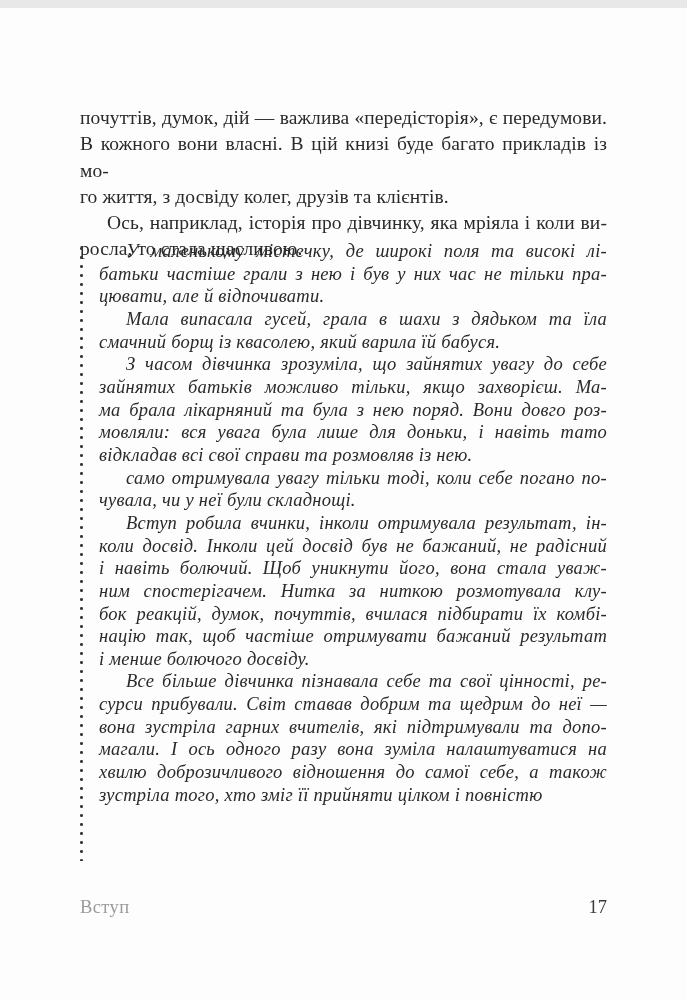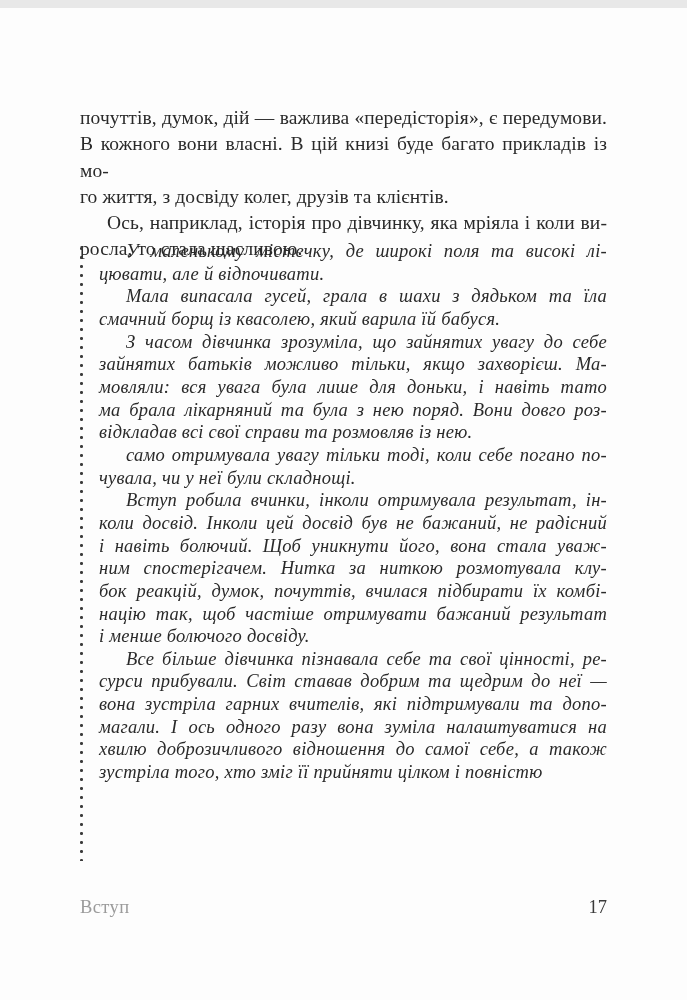--- a/index.html
+++ b/index.html
@@ -95,31 +95,32 @@
         <div class="line">Ось, наприклад, історія про дівчинку, яка мріяла і коли ви-</div>
         <div class="line lastline">росла, то стала щасливою.</div>
       </div>
     </div>
 
   <div class="dotted-line"></div>
 
   <div class="quote">
       <div class="para indent">
         <div class="line">У маленькому містечку, де широкі поля та високі лі-</div>
+        <div class="line">батьки частіше грали з нею і був у них час не тільки пра-</div>
         <div class="line lastline">цювати, але й відпочивати.</div>
       </div>
       <div class="para indent">
         <div class="line">Мала випасала гусей, грала в шахи з дядьком та їла</div>
         <div class="line lastline">смачний борщ із квасолею, який варила їй бабуся.</div>
       </div>
       <div class="para indent">
         <div class="line">З часом дівчинка зрозуміла, що зайнятих увагу до себе</div>
         <div class="line">зайнятих батьків можливо тільки, якщо захворієш. Ма-</div>
+        <div class="line">ма брала лікарняний та була з нею поряд. Вони довго роз-</div>
         <div class="line">мовляли: вся увага була лише для доньки, і навіть тато</div>
-        <div class="line">ма брала лікарняний та була з нею поряд. Вони довго роз-</div>
         <div class="line lastline">відкладав всі свої справи та розмовляв із нею.</div>
       </div>
       <div class="para indent">
         <div class="line">само отримувала увагу тільки тоді, коли себе погано по-</div>
         <div class="line lastline">чувала, чи у неї були складнощі.</div>
       </div>
       <div class="para indent">
         <div class="line">Вступ робила вчинки, інколи отримувала результат, ін-</div>
         <div class="line">коли досвід. Інколи цей досвід був не бажаний, не радісний</div>
         <div class="line">і навіть болючий. Щоб уникнути його, вона стала уваж-</div>

